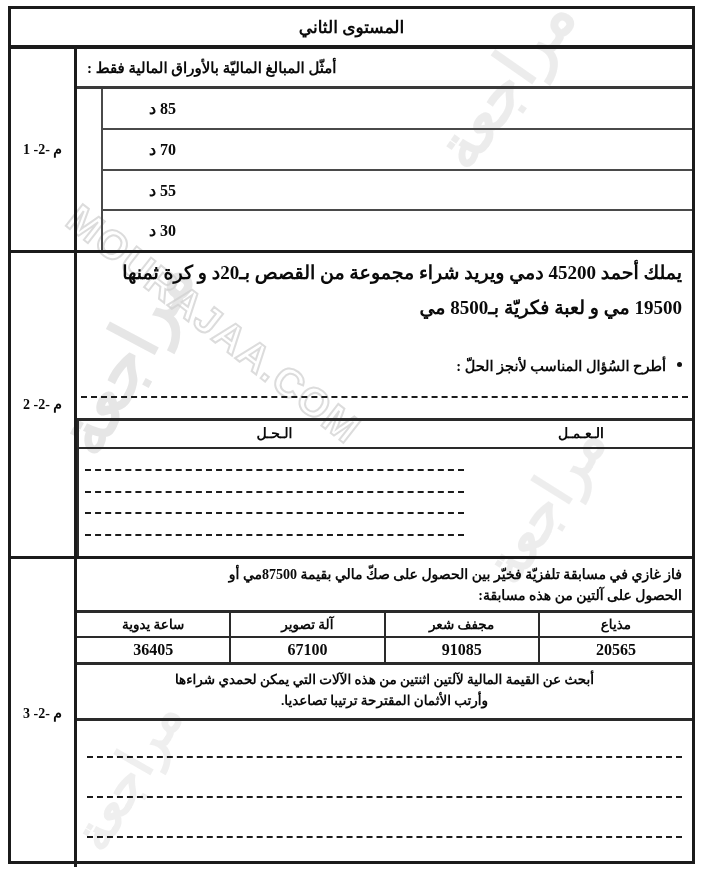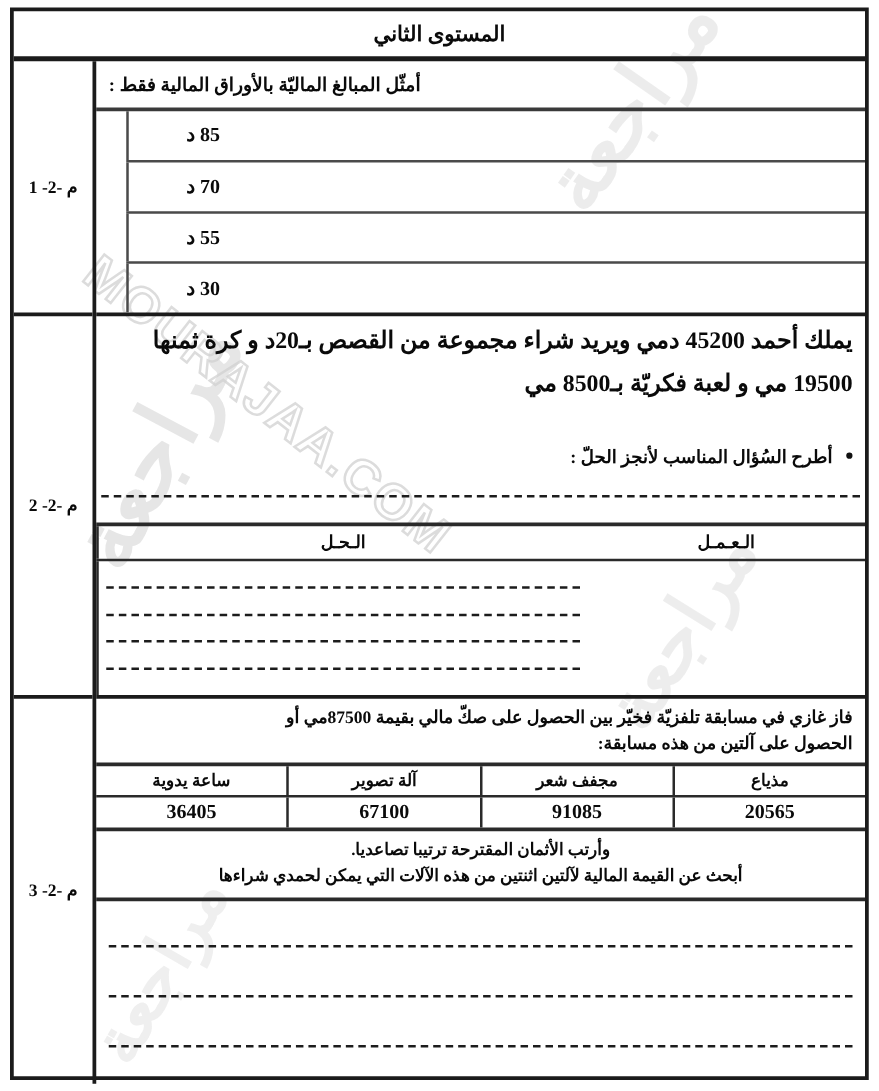--- a/index.html
+++ b/index.html
@@ -408,22 +408,22 @@
           </div>
           <div class="dev-row vals">
             <div class="dev-cell">20565</div>
             <div class="dev-cell">91085</div>
             <div class="dev-cell">67100</div>
             <div class="dev-cell">36405</div>
           </div>
         </div>
 
         <div class="ex3-task">
+          <div>أبحث عن القيمة المالية لآلتين اثنتين من هذه الآلات التي يمكن لحمدي شراءها</div>
           <div>وأرتب الأثمان المقترحة ترتيبا تصاعديا.</div>
-          <div>أبحث عن القيمة المالية لآلتين اثنتين من هذه الآلات التي يمكن لحمدي شراءها</div>
         </div>
 
         <div class="ex3-lines">
           <div class="dotline"></div>
           <div class="dotline"></div>
           <div class="dotline"></div>
         </div>
       </div>
 
     </div>

